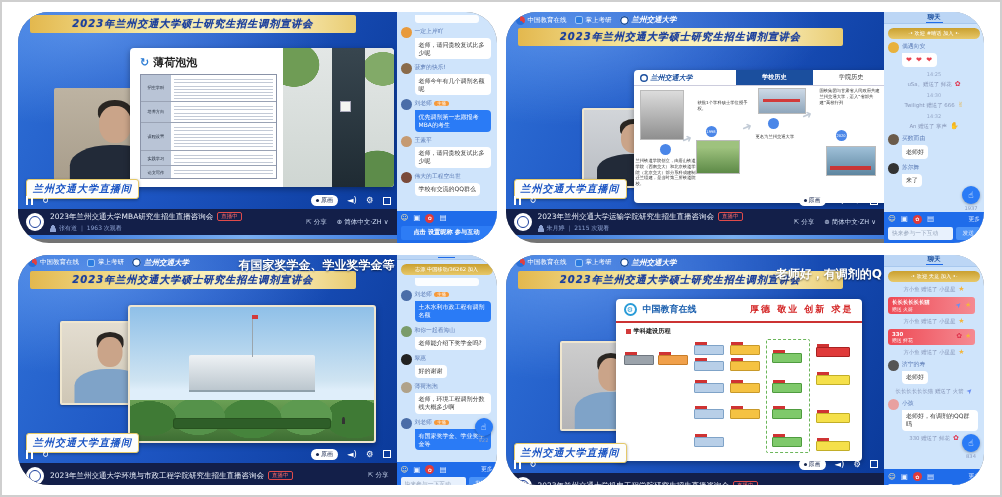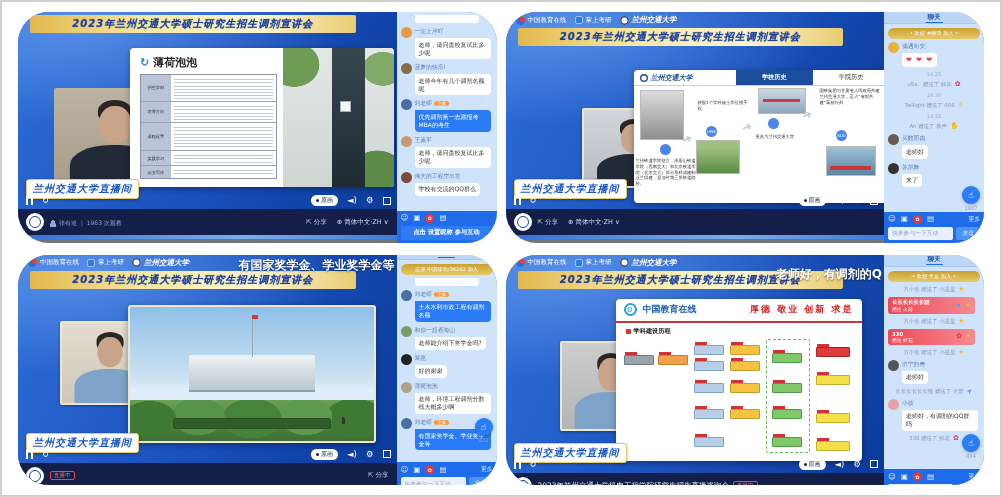--- a/index.html
+++ b/index.html
@@ -254,20 +254,24 @@
           <span class="ci">◄)</span>
           <span class="ci">⚙</span>
           <span class="fsq"></span>
         </div>
       </div>
       <div class="infobar">
         <div class="seal">
             <i></i>
           </div>
         <div class="ibx">
+          <div class="l1">
+              <span class="ttl">2023年兰州交通大学MBA研究生招生直播咨询会</span>
+              <span class="lv">直播中</span>
+            </div>
           <div class="l2">
               <span class="pi"></span>
               <span>张有道 ｜ 1963 次观看</span>
             </div>
         </div>
         <div class="ibr">
           <span>⇱ <span>分享</span></span>
           <span>⊕ <span>简体中文·ZH</span> ∨</span>
         </div>
       </div>
@@ -382,20 +386,30 @@
             </span>
           <span class="ci">◄)</span>
           <span class="ci">⚙</span>
           <span class="fsq"></span>
         </div>
       </div>
       <div class="infobar">
         <div class="seal">
             <i></i>
           </div>
+        <div class="ibx">
+          <div class="l1">
+              <span class="ttl">2023年兰州交通大学运输学院研究生招生直播咨询会</span>
+              <span class="lv">直播中</span>
+            </div>
+          <div class="l2">
+              <span class="pi"></span>
+              <span>朱月婷 ｜ 2115 次观看</span>
+            </div>
+        </div>
         <div class="ibr">
           <span>⇱ <span>分享</span></span>
           <span>⊕ <span>简体中文·ZH</span> ∨</span>
         </div>
       </div>
       <div class="bstrip"></div>
     </div>
     <div class="chat">
       <div class="chead">
           <span>聊天</span>
@@ -501,20 +515,21 @@
           <span class="ci">⚙</span>
           <span class="fsq"></span>
         </div>
       </div>
       <div class="infobar">
         <div class="seal">
             <i></i>
           </div>
         <div class="ibx">
           <div class="l1">
+              <span class="ttl">2023年兰州交通大学环境与市政工程学院研究生招生直播咨询会</span>
               <span class="lv">直播中</span>
             </div>
         </div>
         <div class="ibr">
           <span>⇱ <span>分享</span></span>
         </div>
       </div>
 
     </div>
     <div class="chat">

